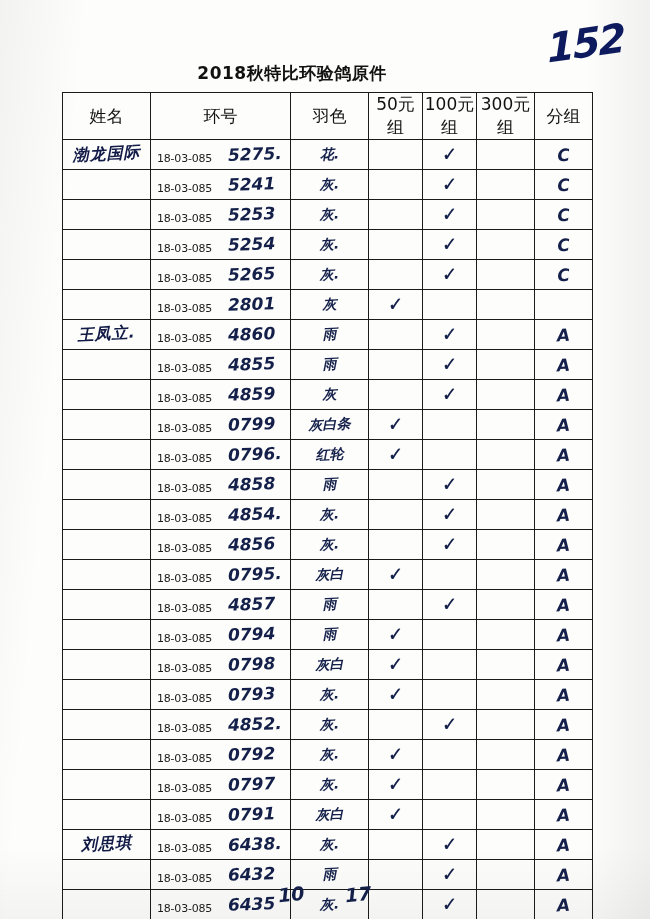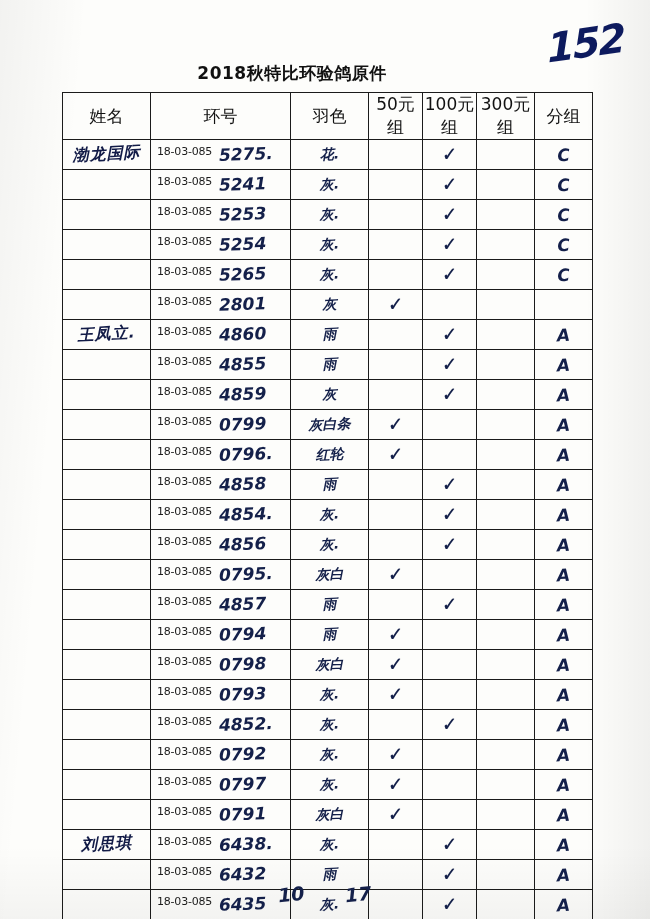--- a/index.html
+++ b/index.html
@@ -101,24 +101,24 @@
     display: block;
     font-size: 16px;
     font-weight: bold;
     text-align: center;
     transform: rotate(-3deg);
     letter-spacing: 1px;
     color: #121b47;
   }
   .ring {
     display: flex;
-    align-items: flex-start;
+    align-items: flex-end;
     justify-content: flex-start;
     padding-left: 6px;
-    gap: 7px;
+    gap: 16px;
   }
   .ring .pre {
     font-family: "DejaVu Sans", sans-serif;
     font-size: 11px;
     font-style: normal;
     color: #1b1b1b;
     letter-spacing: -0.2px;
   }
   .ring .num {
     font-family: "DejaVu Sans", sans-serif;

